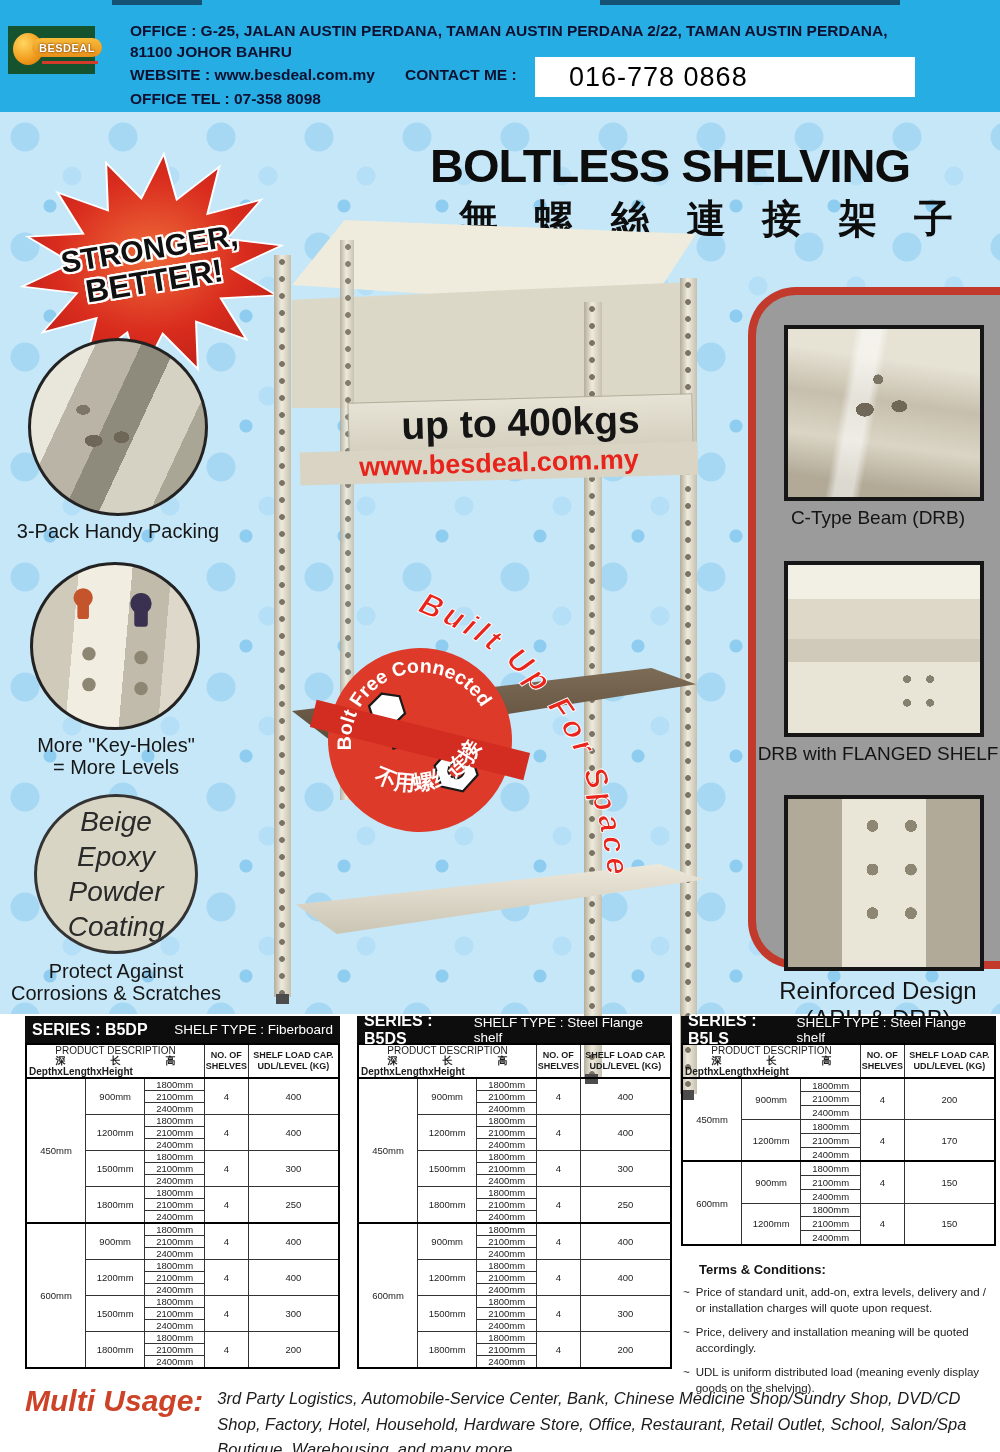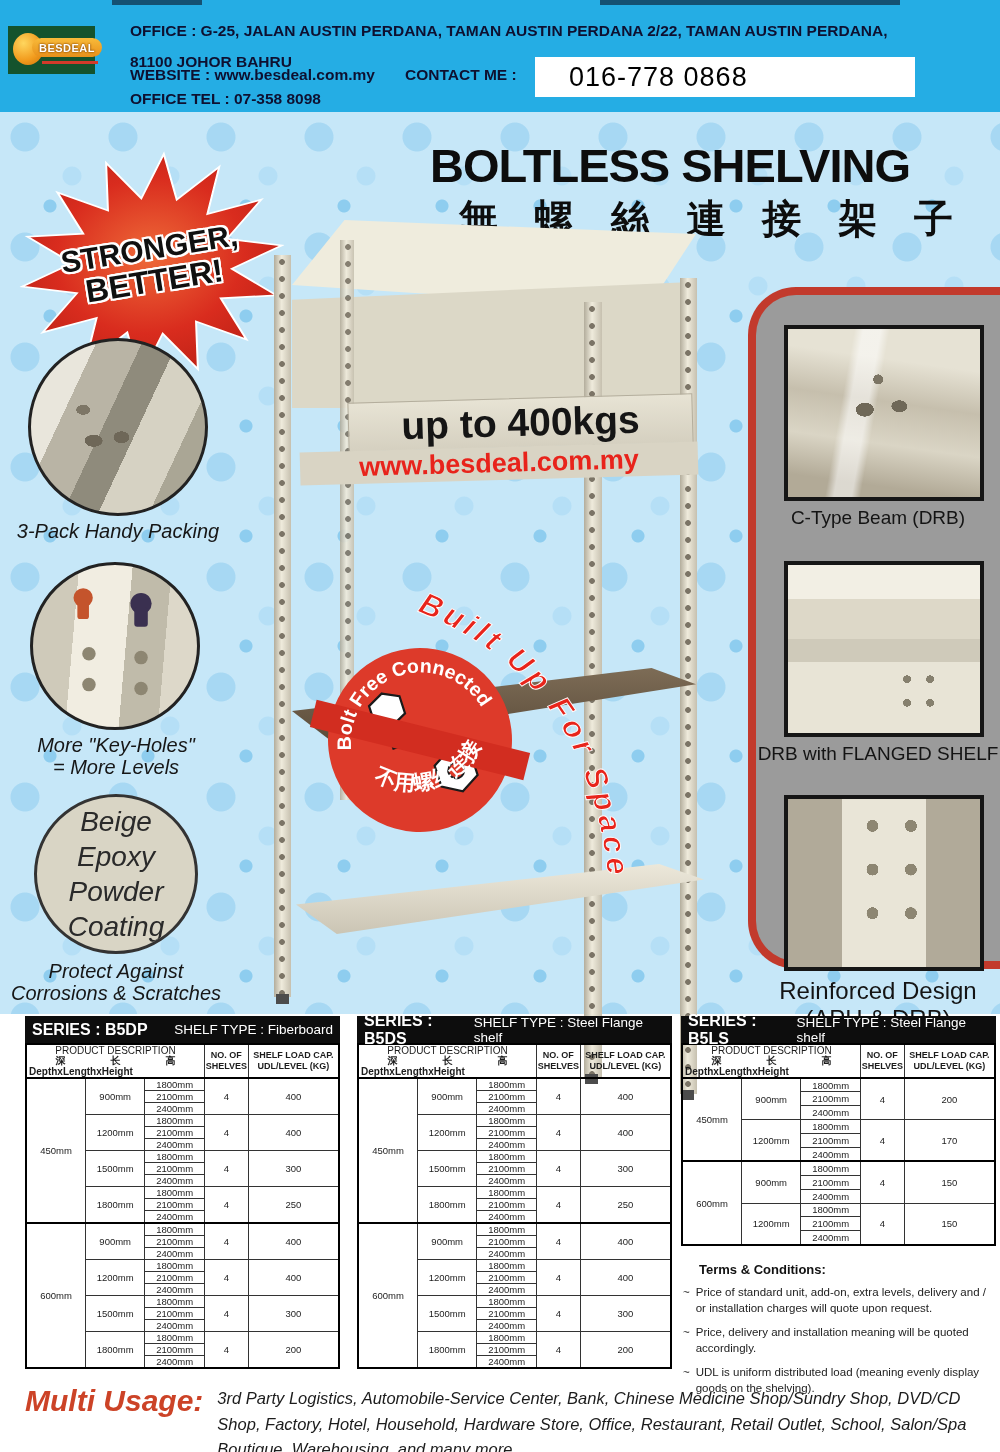--- a/index.html
+++ b/index.html
@@ -74,21 +74,21 @@
       background-image:
         radial-gradient(ellipse 9px 6px at 36% 58%,#6e6758 98%,rgba(0,0,0,0)),
         radial-gradient(ellipse 8px 6px at 52% 56%,#6e6758 98%,rgba(0,0,0,0)),
         radial-gradient(ellipse 7px 5px at 30% 40%,#7d7666 98%,rgba(0,0,0,0)),
         linear-gradient(115deg,#e9e6dc 0 26%,#b9b4a5 26% 44%,#8f8b7c 44% 58%,#d6d2c3 58% 78%,#aaa695 78%);}
   .c2{left:30px;top:450px;width:170px;height:168px;
       background:linear-gradient(95deg,#cfcaba 0 26%,#f1ede1 26% 56%,#c0bbaa 56% 78%,#ddd8c9 78%);}
   .c2 svg{position:absolute;inset:0;}
   .c3{left:34px;top:682px;width:164px;height:160px;background:#d9d5c5;display:flex;flex-direction:column;
       align-items:center;justify-content:center;font-style:italic;font-size:28px;color:#2a2a2a;line-height:1.25;border-color:#333;}
-  .feat-cap{position:absolute;text-align:center;font-size:20px;color:#161616;font-style:italic;}
+  .feat-cap{position:absolute;text-align:center;font-size:20px;color:#161616;}
 
   
   .gray-panel{position:absolute;left:748px;top:175px;width:252px;height:682px;background:#9b9b9b;
       border:8px solid #c23a2c;border-right:none;border-radius:48px 0 0 48px;}
   .photo{position:absolute;left:28px;width:200px;height:176px;border:4px solid #161616;background:#cfc9b9;}
   .photo1{background-image:
       radial-gradient(ellipse 9px 7px at 40% 48%,#6f6858 98%,rgba(0,0,0,0)),
       radial-gradient(ellipse 8px 6px at 58% 46%,#6f6858 98%,rgba(0,0,0,0)),
       radial-gradient(circle 5px at 47% 30%,#7b7464 98%,rgba(0,0,0,0)),
       linear-gradient(100deg,rgba(255,255,255,0) 30%,rgba(255,255,255,.55) 34% 42%,rgba(255,255,255,0) 46%),
@@ -145,21 +145,21 @@
 
   <div class="header">
     <div class="edge-dash" style="left:112px;width:90px;"></div>
     <div class="edge-dash" style="left:600px;width:300px;"></div>
     <div class="logo">
       <div class="logo-ball"></div>
       <div class="logo-pill">BESDEAL</div>
       <div class="logo-tag"></div>
     </div>
     <div class="hline" style="top:22px;">OFFICE : G-25, JALAN AUSTIN PERDANA, TAMAN AUSTIN PERDANA 2/22, TAMAN AUSTIN PERDANA,</div>
-    <div class="hline" style="top:43px;margin-top:10px;">81100 JOHOR BAHRU</div>
+    <div class="hline" style="top:43px;">81100 JOHOR BAHRU</div>
     <div class="hline" style="top:66px;">WEBSITE : www.besdeal.com.my</div>
     <div class="hline" style="top:66px;left:405px;">CONTACT ME :</div>
     <div class="phonebox">
       <span>016-778 0868</span>
     </div>
     <div class="hline" style="top:90px;">OFFICE TEL : 07-358 8098</div>
   </div>
 
   <div class="poster">
     <div class="title-en">BOLTLESS SHELVING</div>

